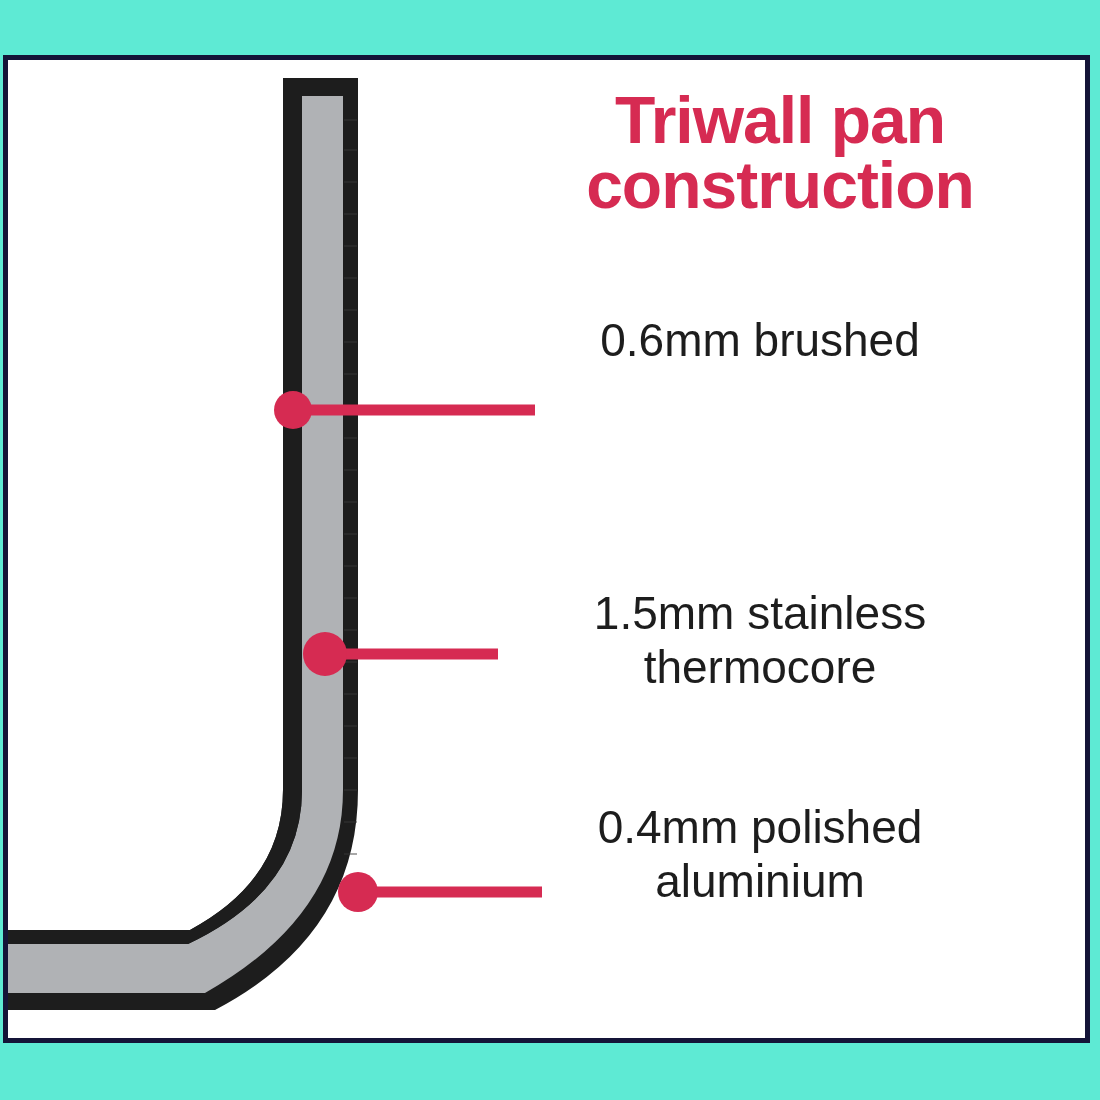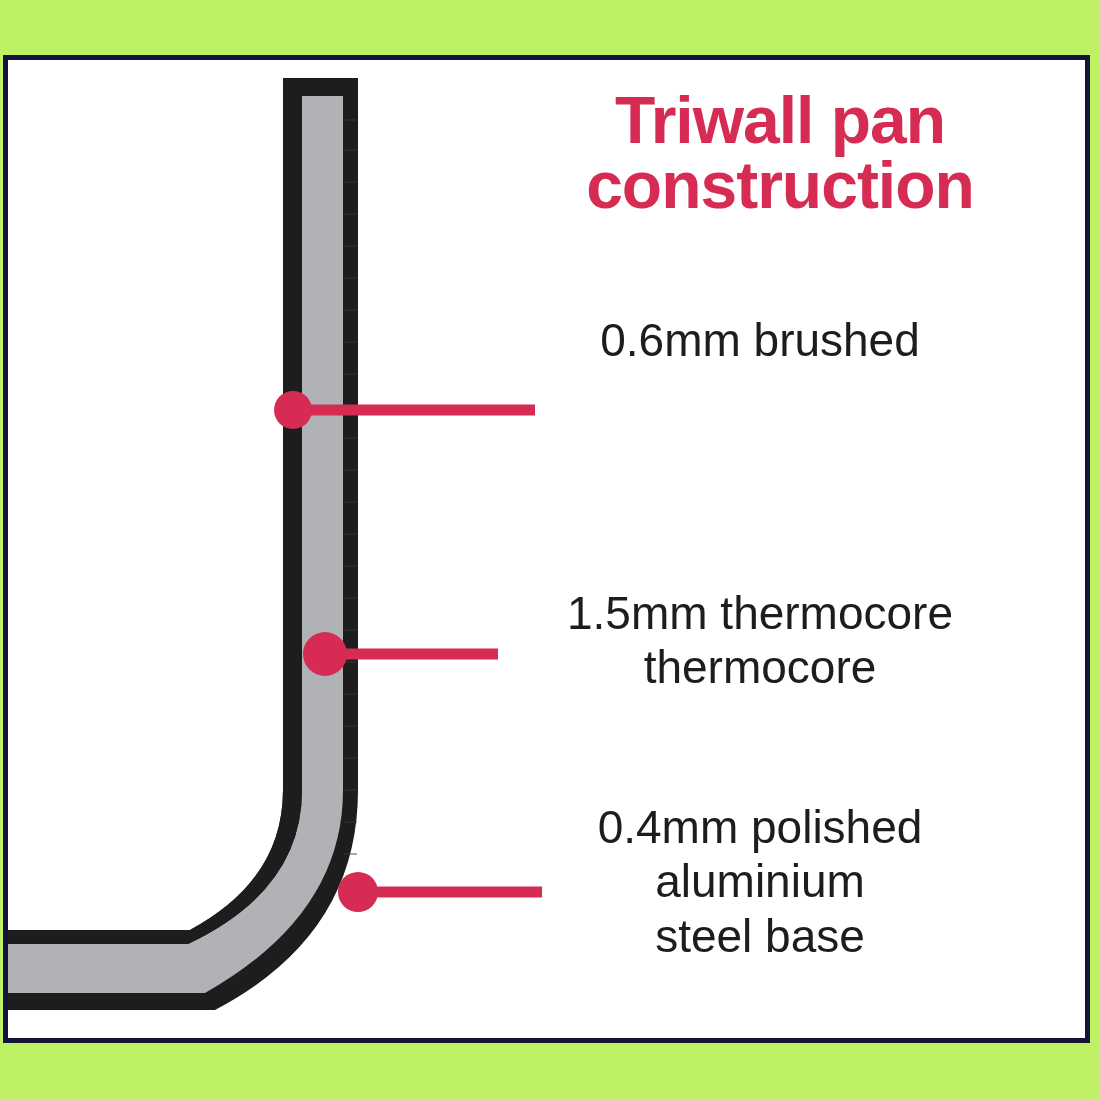--- a/index.html
+++ b/index.html
@@ -10,21 +10,21 @@
   body {
     width: 1100px;
     height: 1100px;
     font-family: "Liberation Sans", sans-serif;
     overflow: hidden;
   }
   #canvas {
     position: relative;
     width: 1100px;
     height: 1100px;
-    background: #bef264;
+    background: #5eead4;
   }
   
   #frame {
     position: absolute;
     left: 3px;
     top: 55px;
     width: 1087px;
     height: 988px;
     border: 5px solid #141438;
     box-sizing: border-box;
@@ -184,23 +184,22 @@
   <div id="title">
     <span class="tline">Triwall pan</span>
     <span class="tline">construction</span>
   </div>
 
   <div class="callout-label" id="label-0">
     <span class="lline">0.6mm brushed</span>
   </div>
 
   <div class="callout-label" id="label-1">
-    <span class="lline">1.5mm thermocore</span>
+    <span class="lline">1.5mm stainless</span>
     <span class="lline">thermocore</span>
   </div>
 
   <div class="callout-label" id="label-2">
     <span class="lline">0.4mm polished</span>
     <span class="lline">aluminium</span>
-    <span class="lline">steel base</span>
   </div>
 
 </div>
 
 </body></html>

